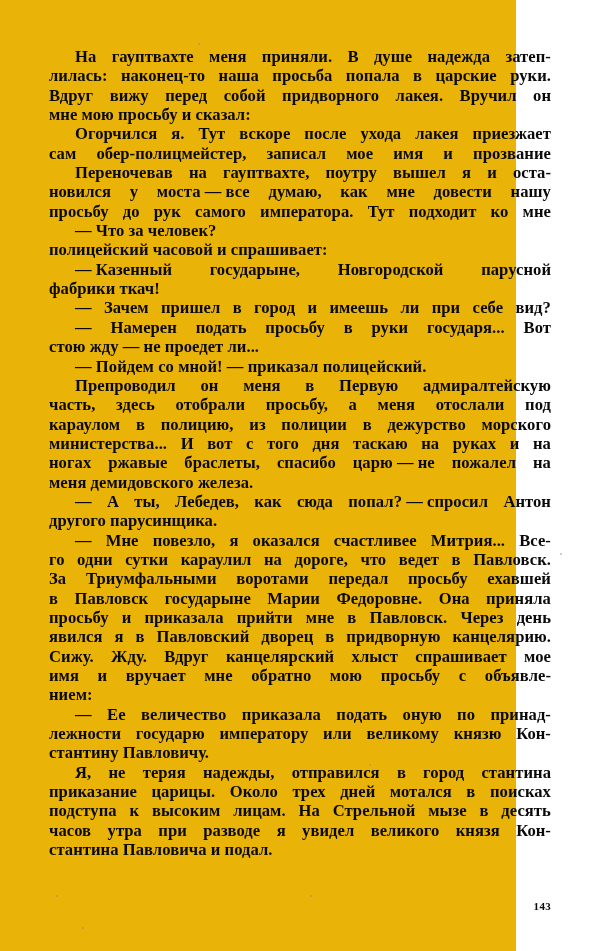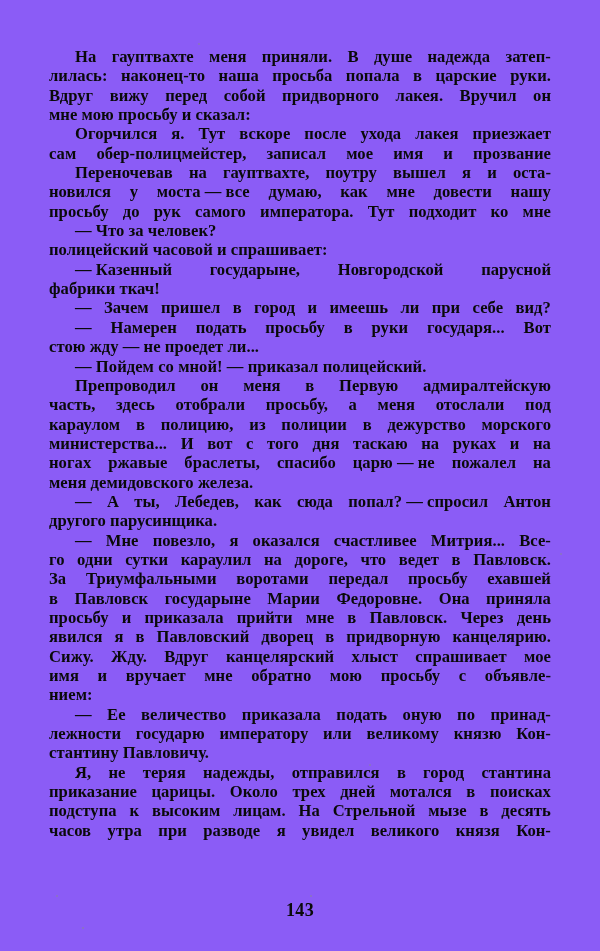--- a/index.html
+++ b/index.html
@@ -10,23 +10,23 @@
     width: 600px;
     height: 951px;
     background: #ffffff;
     font-family: "Liberation Serif", "DejaVu Serif", serif;
     color: #000000;
     overflow: hidden;
   }
 
   #page {
     position: relative;
-    width: 600px;
+    width: 516px;
     height: 951px;
-    background: #8b5cf6;
+    background: #eab308;
   }
 
   #text-block {
     position: absolute;
     left: 49px;
     top: 47px;
     width: 502px;
   }
 
   
@@ -50,22 +50,22 @@
   .ln.j > span { white-space: pre; }
 
   
   .ind { display: inline-block; width: 26px; }
 
   .pgnum {
     position: absolute;
     left: 49px;
     top: 900px;
     width: 502px;
-    text-align: center;
-    font-size: 18px;
+    text-align: right;
+    font-size: 11px;
     font-weight: 700;
     font-family: "Liberation Serif", "DejaVu Serif", serif;
     color: #0a0a0a;
     letter-spacing: 0.3px;
   }
 
   
   .speck {
     position: absolute;
     background: #8d8d8d;
@@ -392,20 +392,21 @@
         <span>часов</span>
         <span>утра</span>
         <span>при</span>
         <span>разводе</span>
         <span>я</span>
         <span>увидел</span>
         <span>великого</span>
         <span>князя</span>
         <span>Кон-</span>
       </div>
+      <div class="ln"><span>стантина Павловича и подал.</span></div>
     </div>
 
   <div class="pgnum">143</div>
 
 <div class="speck" style="left: 198px; top: 43px; width: 2px; height: 2px;"></div>
     <div class="speck" style="left: 163px; top: 331px; width: 2px; height: 2px;"></div>
     <div class="speck" style="left: 560px; top: 553px; width: 2px; height: 2px;"></div>
     <div class="speck" style="left: 111px; top: 712px; width: 2px; height: 2px;"></div>
     <div class="speck" style="left: 347px; top: 713px; width: 2px; height: 2px;"></div>
     <div class="speck" style="left: 369px; top: 764px; width: 2px; height: 2px;"></div>

